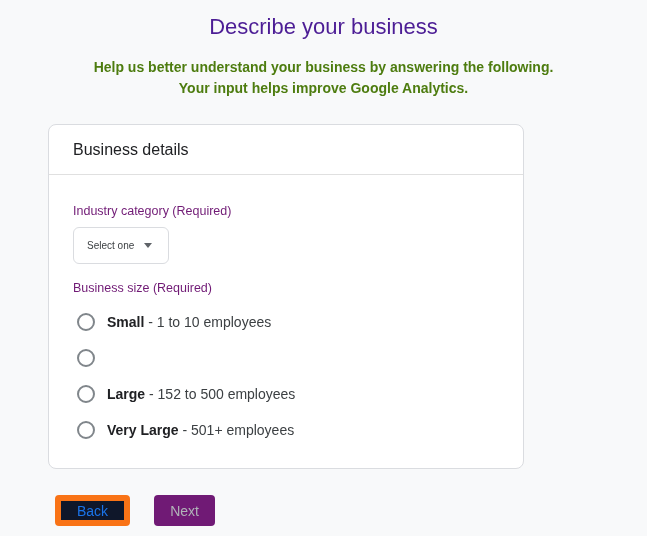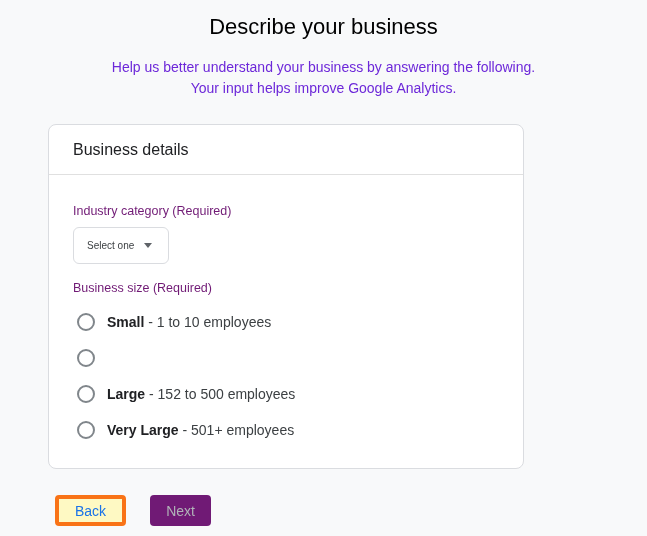--- a/index.html
+++ b/index.html
@@ -7,28 +7,28 @@
     width: 647px;
     height: 536px;
     background: #f8f9fa;
     font-family: "Liberation Sans", sans-serif;
     overflow: hidden;
   }
   .page-header { text-align: center; padding-top: 14px; }
   .page-title {
     font-size: 22px;
     font-weight: 400;
-    color: #000000;
+    color: #4c1d95;
     line-height: 26px;
   }
   .page-subtitle {
     margin-top: 17px;
     font-size: 14px;
-    font-weight: 400;
-    color: #6d28d9;
+    font-weight: 700;
+    color: #4d7c0f;
     line-height: 21px;
   }
   .card {
     width: 476px;
     margin: 25px 0 0 48px;
     background: #ffffff;
     border: 1px solid #dadce0;
     border-radius: 8px;
   }
   .card-header {
@@ -99,22 +99,22 @@
   .btn {
     height: 31px;
     padding: 0 16px;
     font-family: "Liberation Sans", sans-serif;
     font-size: 14px;
     font-weight: 500;
     border-radius: 4px;
     cursor: pointer;
   }
   .btn-back {
-    background: #fef9c3;
-    border: 4px solid #f97316;
+    background: #0f172a;
+    border: 6px solid #f97316;
     color: #1a73e8;
   }
   .btn-next {
     background: #701a75;
     border: none;
     color: #b0b4b8;
     cursor: default;
   }
 </style>
 </head>

